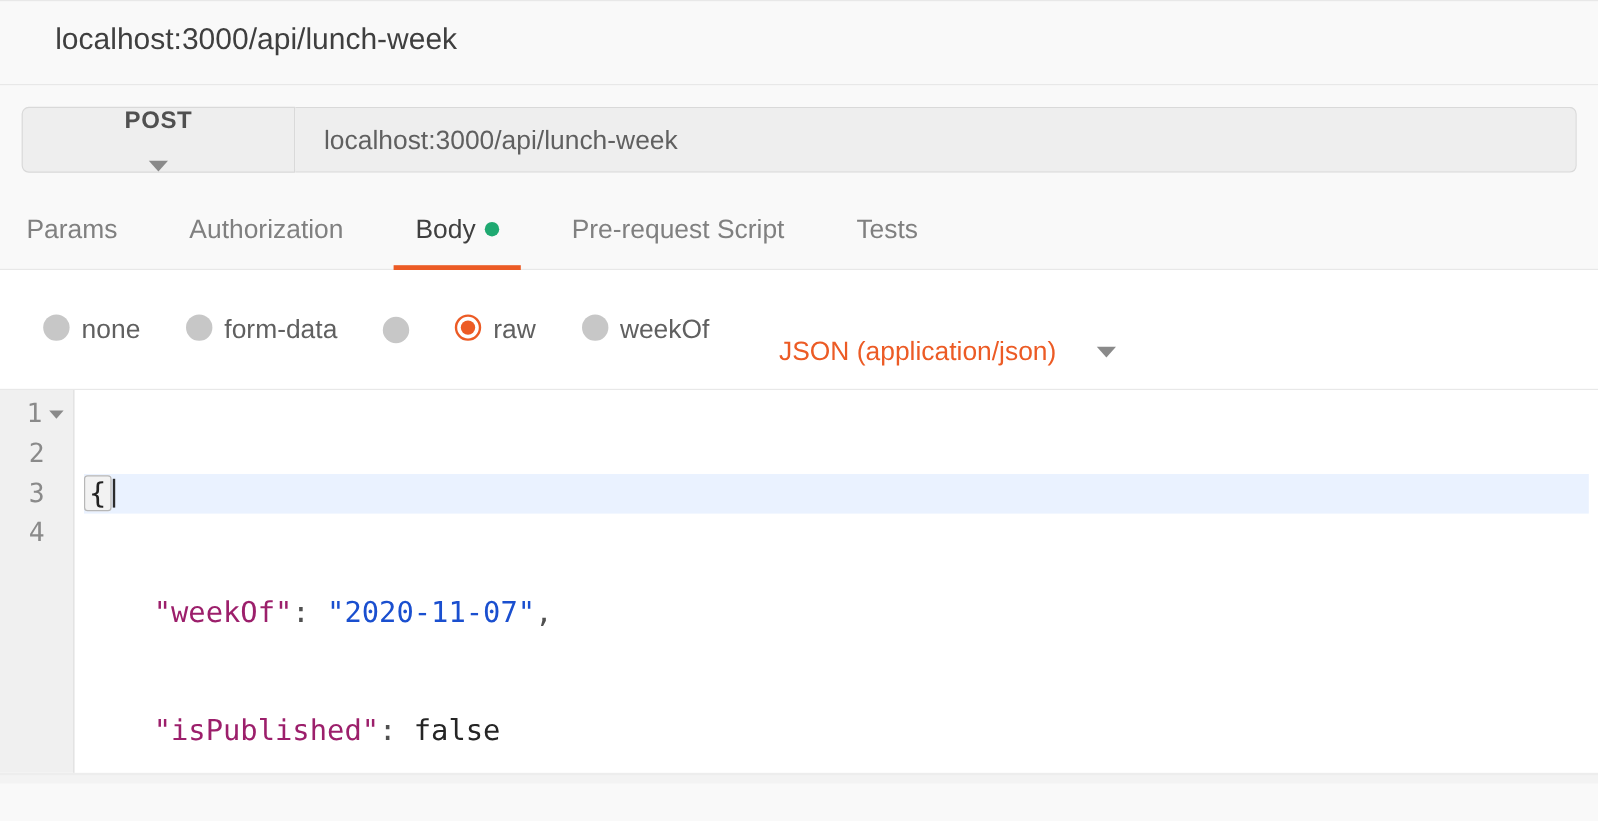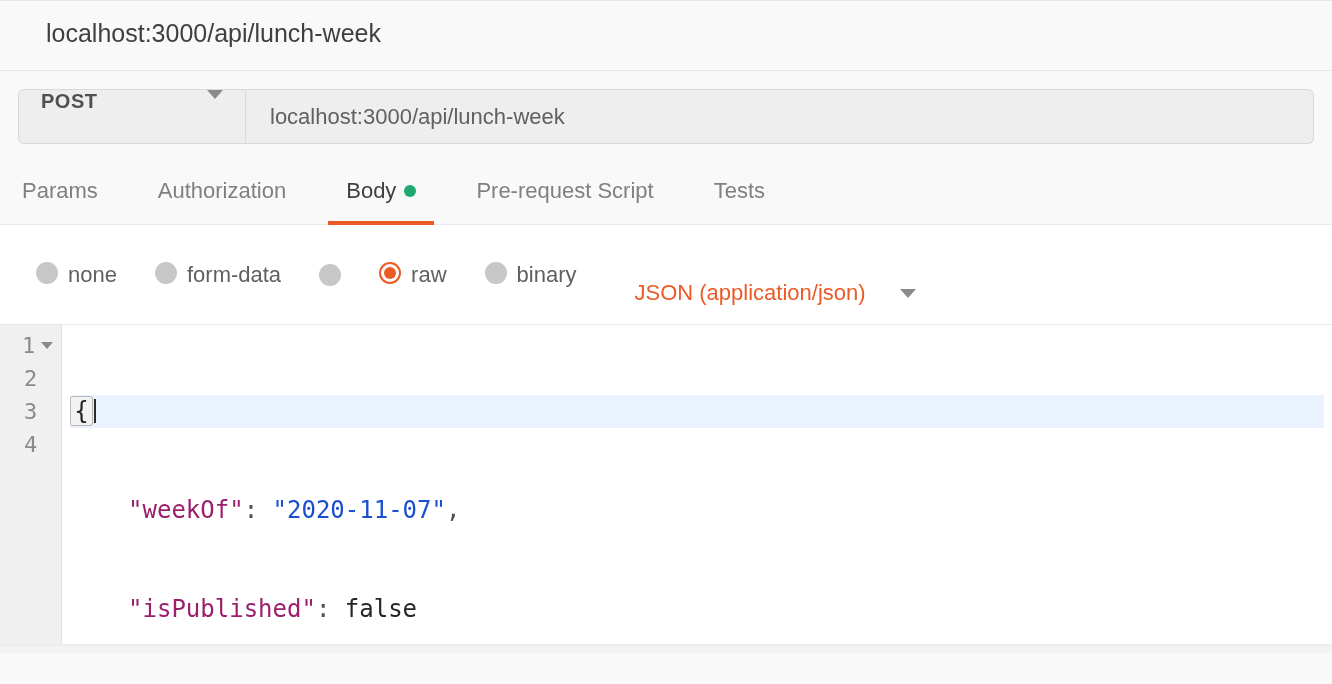--- a/index.html
+++ b/index.html
@@ -21,28 +21,30 @@
       font-weight: 400;
       color: #3f3f3f;
     }
     .request-row {
       display: flex;
       gap: 0;
       padding: 18px 18px 0;
     }
     .method-select {
       display: flex;
+      align-items: center;
       justify-content: space-between;
       width: 228px;
       height: 55px;
       background: #eeeeee;
       border: 1px solid #d9d9d9;
       border-radius: 6px 0 0 6px;
       padding: 0 22px;
       cursor: pointer;
+      flex-direction: column;
     }
     .method-select .label {
       font-size: 20px;
       font-weight: 600;
       color: #505050;
       letter-spacing: 0.5px;
     }
     .method-select .chevron {
       width: 0; height: 0;
       border-left: 8px solid transparent;
@@ -249,21 +251,21 @@
   </div>
   <div class="radio-item">
     <span class="radio-outer"></span>
   </div>
   <div class="radio-item">
     <span class="radio-outer checked"></span>
     <span>raw</span>
   </div>
   <div class="radio-item">
     <span class="radio-outer"></span>
-    <span>binary</span>
+    <span>weekOf</span>
   </div>
   <div class="content-type-select">
     <span>JSON (application/json)</span>
     <span class="chevron"></span>
   </div>
 </div>
 
 <div class="editor">
   <div class="gutter">
     <div class="gutter-line">

